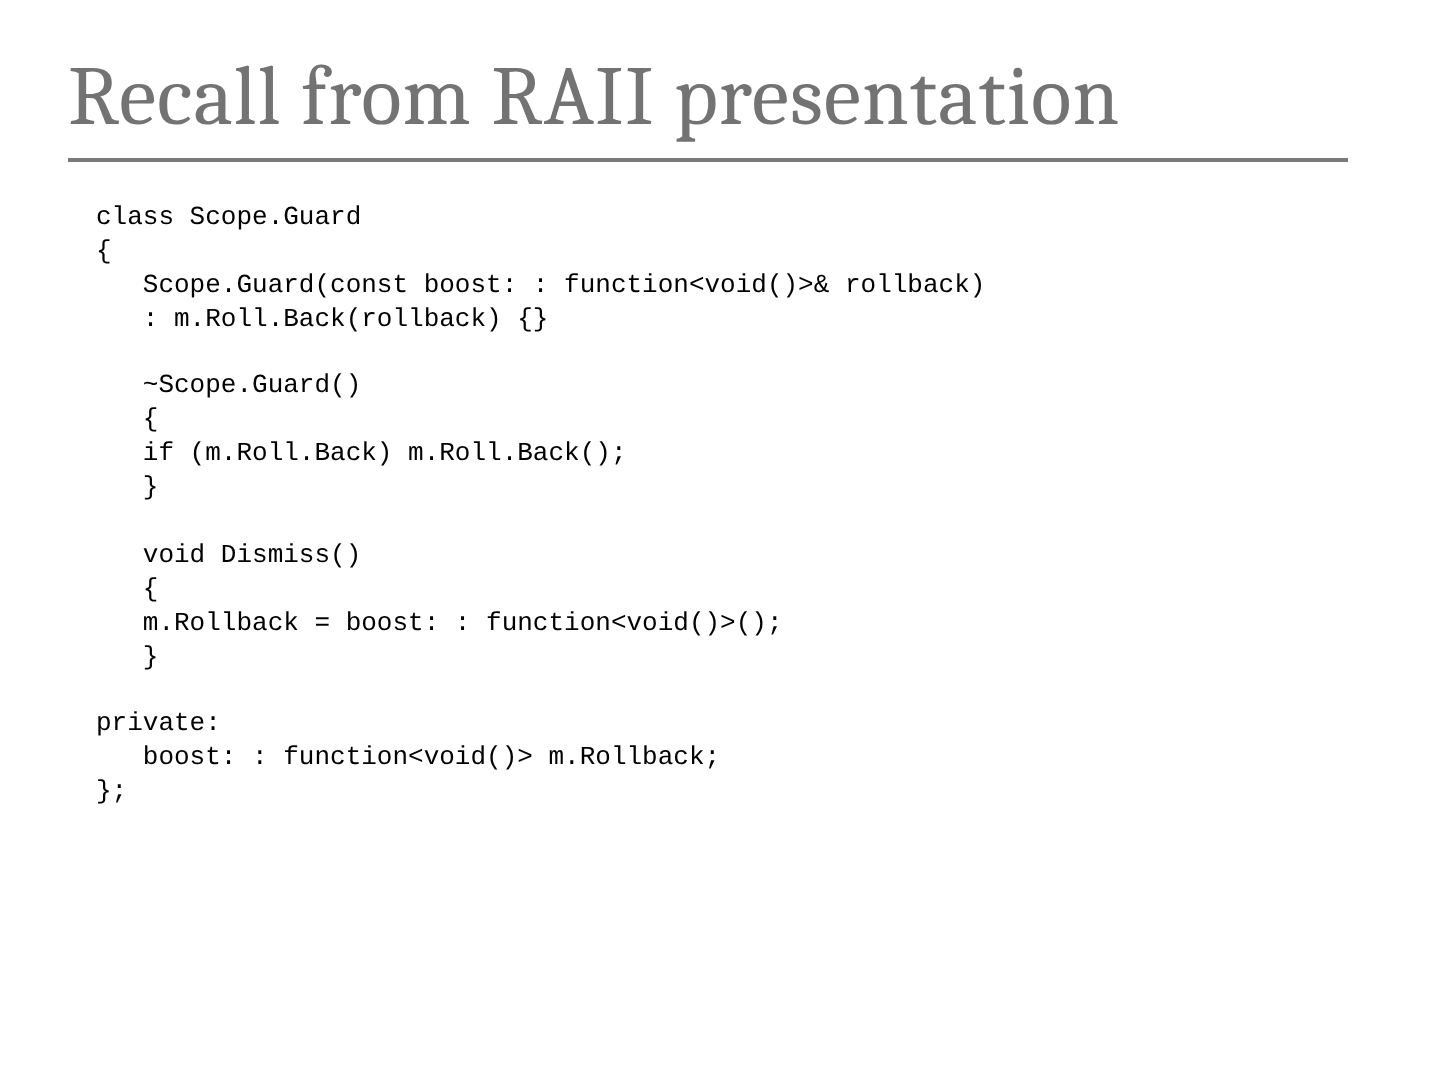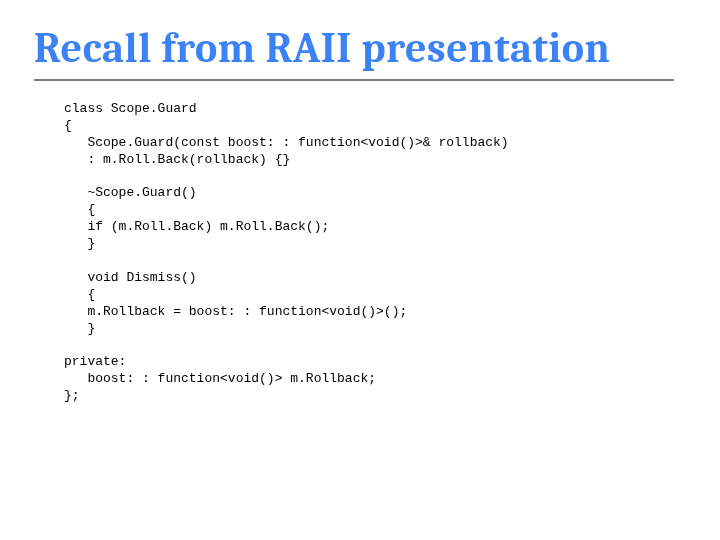--- a/index.html
+++ b/index.html
@@ -13,39 +13,39 @@
   }
   .slide {
     box-sizing: border-box;
     width: 720px;
     height: 540px;
     padding: 24px 34px 30px 34px;
     position: relative;
   }
   .title {
     font-size: 42px;
-    font-weight: 700;
-    color: #3b82f6;
+    font-weight: 400;
+    color: #737373;
     letter-spacing: 0.5px;
     margin: 0 0 6px 0;
     font-family: "Cambria", "Georgia", serif;
   }
   .rule {
     border: none;
     border-top: 2px solid #7a7a7a;
     margin: 0 0 20px 0;
     width: 640px;
   }
   .code {
     font-family: "Courier New", Courier, monospace;
     font-size: 13px;
     line-height: 1.30;
     white-space: pre;
     color: #000;
-    margin-left: 30px;
+    margin-left: 14px;
   }
 </style>
 </head>
 <body>
 
 <div class="slide">
   <h1 class="title">Recall from RAII presentation</h1>
   <hr class="rule">
   <div class="code">class Scope.Guard
 {

